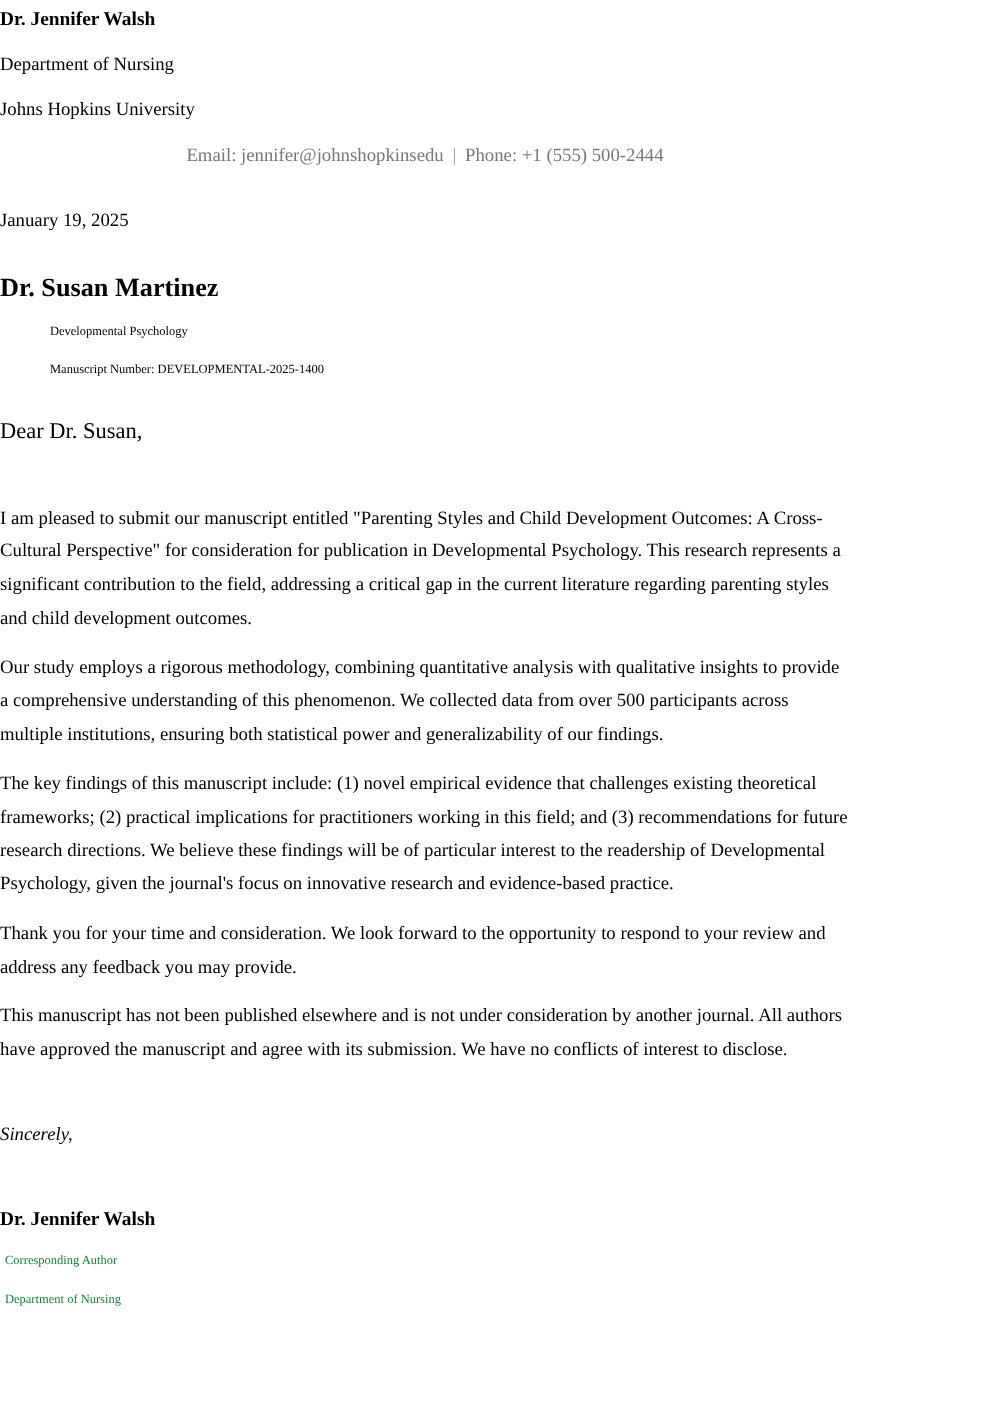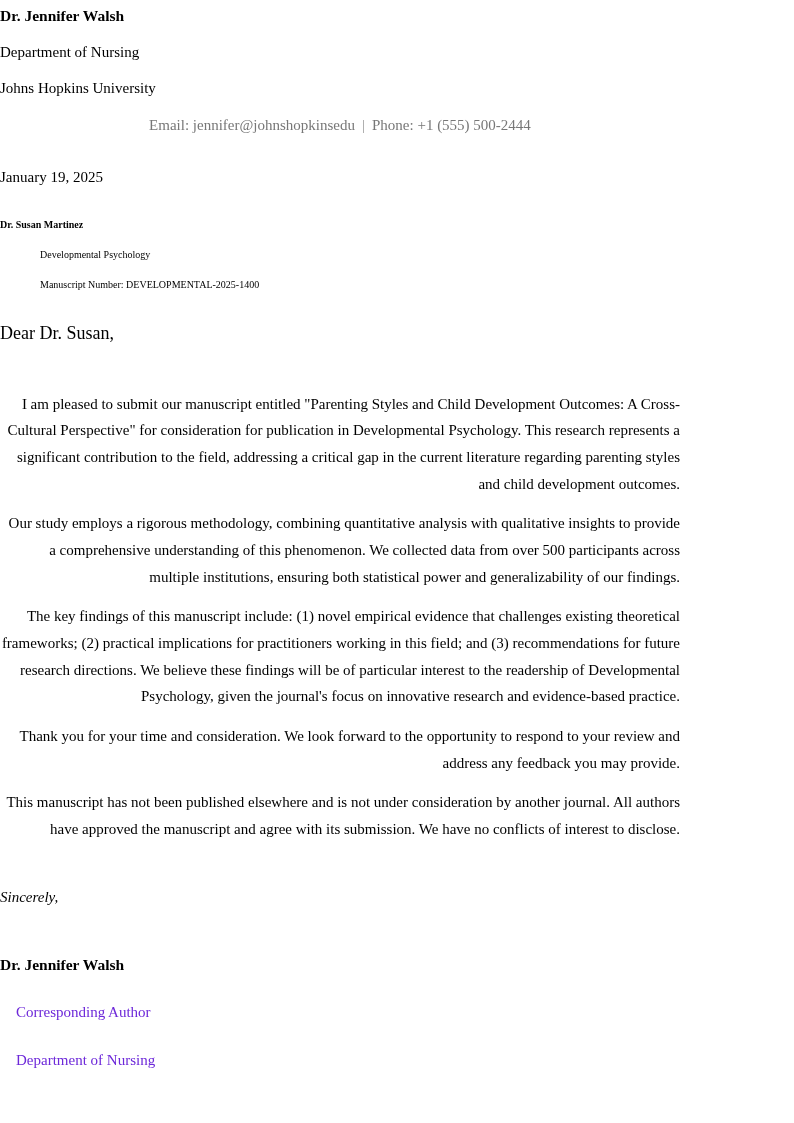--- a/index.html
+++ b/index.html
@@ -59,21 +59,21 @@
     padding-top: 37px;
     line-height: 1.0;
   }
 
   
   .recipient-block {
     padding-top: 35px;
   }
   .recipient-name {
     font-weight: bold;
-    font-size: 10px;
+    font-size: 21px;
     margin: 0;
     line-height: 1.0;
   }
   .recipient-line {
     font-size: 10px;
     margin: 0;
     padding-top: 20px;
     line-height: 1.0;
     padding-left: 40px;
   }
@@ -87,21 +87,21 @@
   }
 
   
   .body-block {
     padding-top: 49px;
   }
   .body-para {
     font-size: 15px;
     line-height: 1.78;
     margin: 0 0 13px 0;
-    text-align: right;
+    text-align: left;
   }
 
   
   .closing {
     font-size: 15px;
     margin: 0;
     padding-top: 34px;
     line-height: 1.0;
     font-style: italic;
   }
@@ -110,23 +110,23 @@
   .signature-block {
     padding-top: 52px;
   }
   .signature-name {
     font-weight: bold;
     font-size: 15.5px;
     margin: 0;
     line-height: 1.0;
   }
   .signature-line {
-    font-size: 15px;
-    color: #6d28d9;
-    margin: 16px;
+    font-size: 10px;
+    color: #15803d;
+    margin: 4px;
     padding-top: 17px;
     line-height: 1.0;
   }
 </style>
 </head>
 <body>
 
 <div class="page">
 
   <div>

